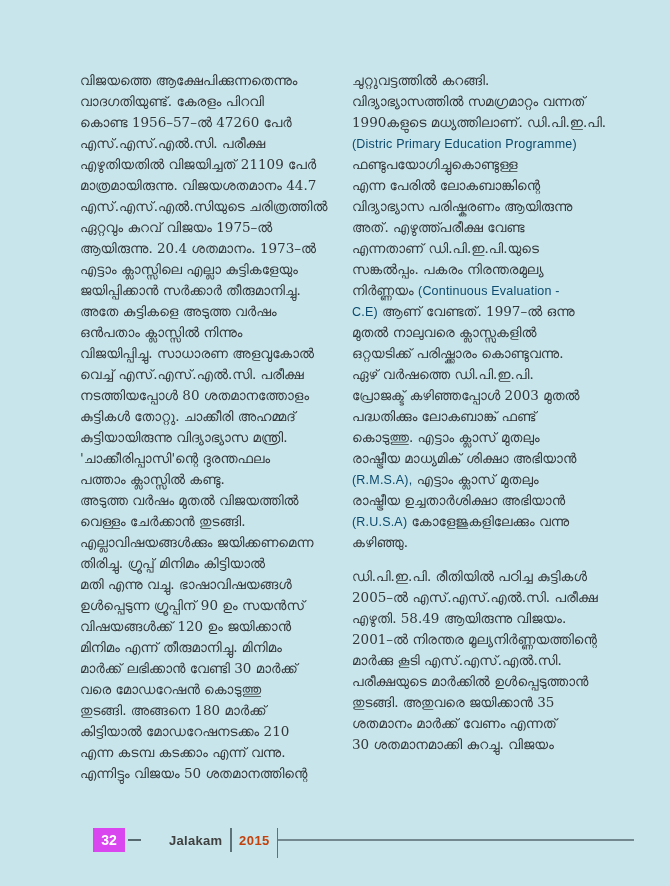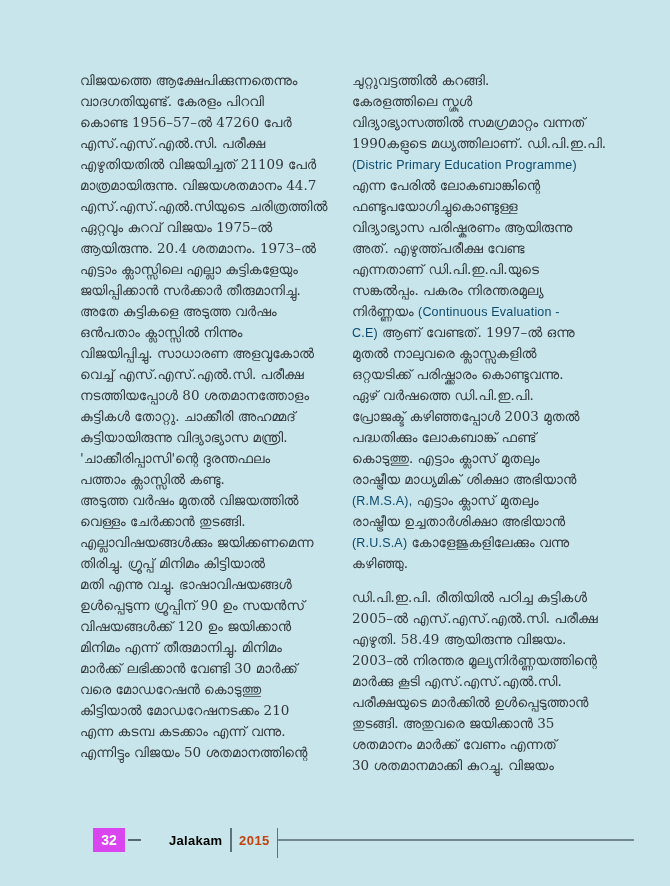--- a/index.html
+++ b/index.html
@@ -39,21 +39,21 @@
     background:#d946ef;color:#ffffff;
     font-weight:bold;font-size:14px;
     width:32px;height:24px;
     display:flex;align-items:center;justify-content:center;
   }
   .dash{
     width:13px;height:2px;background:#55696e;margin-left:3px;
   }
   .mag-name{
     margin-left:28px;
-    font-weight:bold;font-size:13px;color:#000000;
+    font-weight:bold;font-size:13px;color:#404040;
     letter-spacing:0.3px;
   }
   .vbar{
     width:1.5px;background:#5d7378;align-self:stretch;
   }
   .vbar.v1{margin:0 7px 0 8px;height:24px;align-self:auto;}
   .vbar.v2{margin-left:7px;height:30px;align-self:auto;position:relative;top:3px;}
   .year{
     font-weight:600;font-size:13px;color:#c2410c;
     letter-spacing:0.5px;
@@ -92,32 +92,32 @@
         <div class="line"><span>അടുത്ത വർഷം മുതൽ വിജയത്തിൽ</span></div>
         <div class="line"><span>വെള്ളം ചേർക്കാൻ തുടങ്ങി.</span></div>
         <div class="line"><span>എല്ലാവിഷയങ്ങൾക്കും ജയിക്കണമെന്ന</span></div>
         <div class="line"><span>തിരിച്ചു. ഗ്രൂപ്പ് മിനിമം കിട്ടിയാൽ</span></div>
         <div class="line"><span>മതി എന്നു വച്ചു. ഭാഷാവിഷയങ്ങൾ</span></div>
         <div class="line"><span>ഉൾപ്പെടുന്ന ഗ്രൂപ്പിന് 90 ഉം സയൻസ്</span></div>
         <div class="line"><span>വിഷയങ്ങൾക്ക് 120 ഉം ജയിക്കാൻ</span></div>
         <div class="line"><span>മിനിമം എന്ന് തീരുമാനിച്ചു. മിനിമം</span></div>
         <div class="line"><span>മാർക്ക് ലഭിക്കാൻ വേണ്ടി 30 മാർക്ക്</span></div>
         <div class="line"><span>വരെ മോഡറേഷൻ കൊടുത്തു</span></div>
+        <div class="line"><span>തുടങ്ങി. അങ്ങനെ 180 മാർക്ക്</span></div>
         <div class="line"><span>കിട്ടിയാൽ മോഡറേഷനടക്കം 210</span></div>
         <div class="line"><span>എന്ന കടമ്പ കടക്കാം എന്ന് വന്നു.</span></div>
         <div class="line"><span>എന്നിട്ടും വിജയം 50 ശതമാനത്തിന്റെ</span></div>
       </div>
     <div class="col">
         <div class="line"><span>ചുറ്റുവട്ടത്തിൽ കറങ്ങി.</span></div>
-        <div class="line"><span>കേരളത്തിലെ സ്കൂൾ</span></div>
         <div class="line"><span>വിദ്യാഭ്യാസത്തിൽ സമഗ്രമാറ്റം വന്നത്</span></div>
         <div class="line"><span>1990കളുടെ മധ്യത്തിലാണ്. ഡി.പി.ഇ.പി.</span></div>
         <div class="line"><span class="en">(Distric Primary Education Programme)</span></div>
+        <div class="line"><span>ഫണ്ടുപയോഗിച്ചുകൊണ്ടുള്ള</span></div>
         <div class="line"><span>എന്ന പേരിൽ ലോകബാങ്കിന്റെ</span></div>
-        <div class="line"><span>ഫണ്ടുപയോഗിച്ചുകൊണ്ടുള്ള</span></div>
         <div class="line"><span>വിദ്യാഭ്യാസ പരിഷ്കരണം ആയിരുന്നു</span></div>
         <div class="line"><span>അത്. എഴുത്ത്പരീക്ഷ വേണ്ട</span></div>
         <div class="line"><span>എന്നതാണ് ഡി.പി.ഇ.പി.യുടെ</span></div>
         <div class="line"><span>സങ്കൽപ്പം. പകരം നിരന്തരമുല്യ</span></div>
         <div class="line"><span>നിർണ്ണയം </span><span class="en">(Continuous Evaluation -</span></div>
         <div class="line"><span class="en">C.E)</span><span> ആണ് വേണ്ടത്. 1997–ൽ ഒന്നു</span></div>
         <div class="line"><span>മുതൽ നാലുവരെ ക്ലാസ്സുകളിൽ</span></div>
         <div class="line"><span>ഒറ്റയടിക്ക് പരിഷ്ക്കാരം കൊണ്ടുവന്നു.</span></div>
         <div class="line"><span>ഏഴ് വർഷത്തെ ഡി.പി.ഇ.പി.</span></div>
         <div class="line"><span>പ്രോജക്ട് കഴിഞ്ഞപ്പോൾ 2003 മുതൽ</span></div>
@@ -125,21 +125,21 @@
         <div class="line"><span>കൊടുത്തു. എട്ടാം ക്ലാസ് മുതലും</span></div>
         <div class="line"><span>രാഷ്ട്രീയ മാധ്യമിക് ശിക്ഷാ അഭിയാൻ</span></div>
         <div class="line"><span class="en">(R.M.S.A),</span><span> എട്ടാം ക്ലാസ് മുതലും</span></div>
         <div class="line"><span>രാഷ്ട്രീയ ഉച്ചതാർശിക്ഷാ അഭിയാൻ</span></div>
         <div class="line"><span class="en">(R.U.S.A)</span><span> കോളേജുകളിലേക്കും വന്നു</span></div>
         <div class="line"><span>കഴിഞ്ഞു.</span></div>
         <div class="line blank"></div>
         <div class="line"><span>ഡി.പി.ഇ.പി. രീതിയിൽ പഠിച്ച കുട്ടികൾ</span></div>
         <div class="line"><span>2005–ൽ എസ്.എസ്.എൽ.സി. പരീക്ഷ</span></div>
         <div class="line"><span>എഴുതി. 58.49 ആയിരുന്നു വിജയം.</span></div>
-        <div class="line"><span>2003–ൽ നിരന്തര മൂല്യനിർണ്ണയത്തിന്റെ</span></div>
+        <div class="line"><span>2001–ൽ നിരന്തര മൂല്യനിർണ്ണയത്തിന്റെ</span></div>
         <div class="line"><span>മാർക്കു കൂടി എസ്.എസ്.എൽ.സി.</span></div>
         <div class="line"><span>പരീക്ഷയുടെ മാർക്കിൽ ഉൾപ്പെടുത്താൻ</span></div>
         <div class="line"><span>തുടങ്ങി. അതുവരെ ജയിക്കാൻ 35</span></div>
         <div class="line"><span>ശതമാനം മാർക്ക് വേണം എന്നത്</span></div>
         <div class="line"><span>30 ശതമാനമാക്കി കുറച്ചു. വിജയം</span></div>
       </div>
   </div>
 
   <div class="footer">
     <div class="page-num-box">

